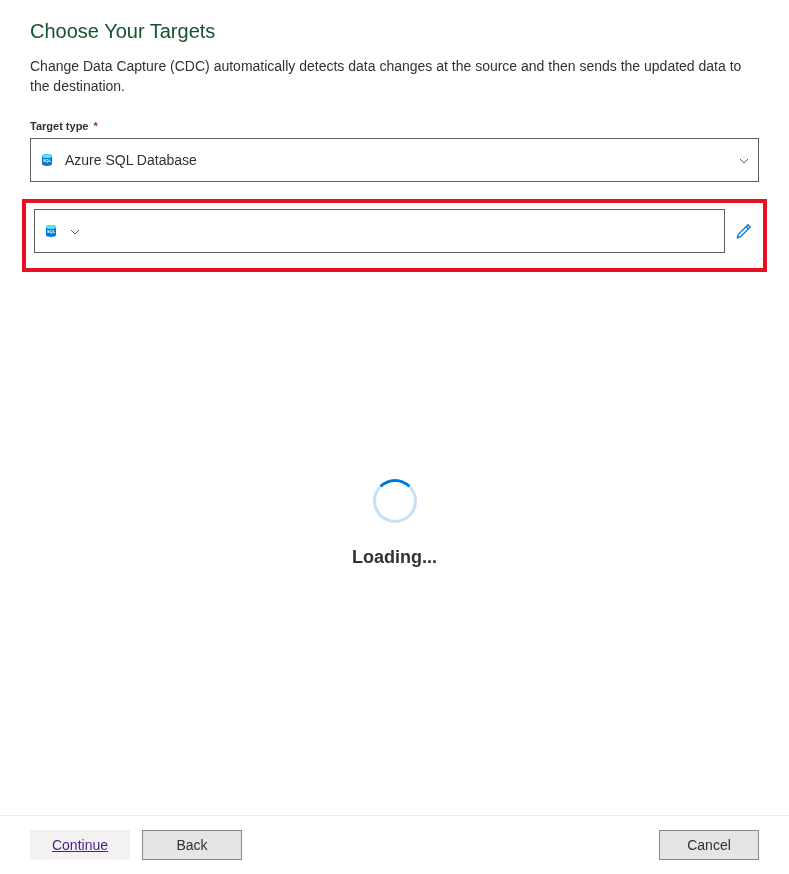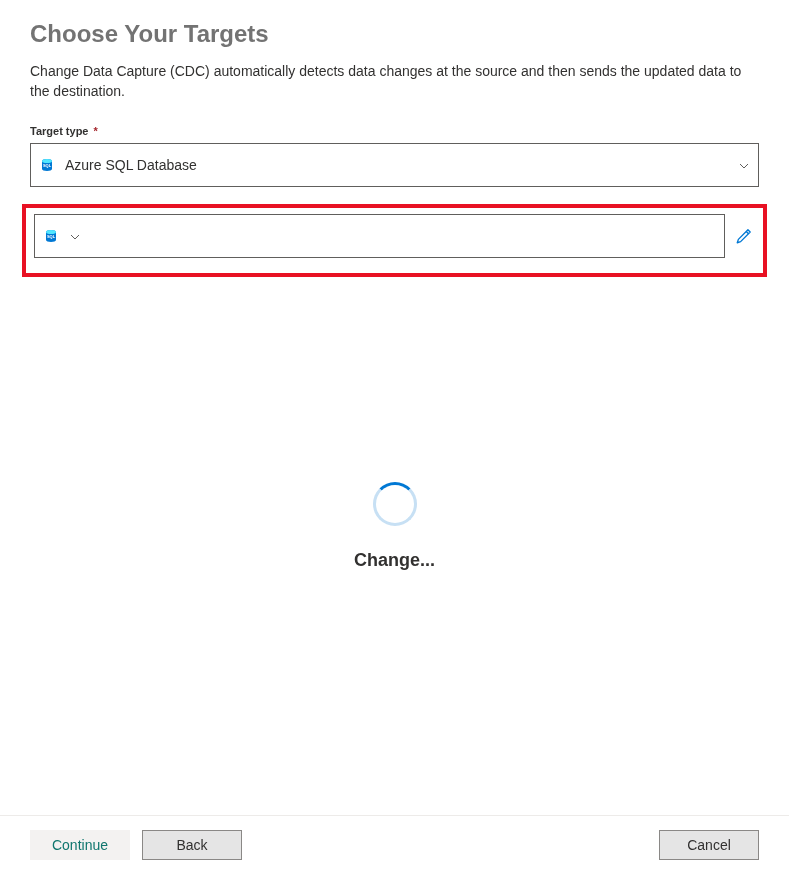--- a/index.html
+++ b/index.html
@@ -17,23 +17,23 @@
       flex-direction: column;
       background: #ffffff;
     }
     .content {
       flex: 1;
       padding: 20px 30px 0 30px;
       display: flex;
       flex-direction: column;
     }
     .page-title {
-      font-size: 24px;
-      font-weight: 700;
-      color: #737373;
+      font-size: 20px;
+      font-weight: 400;
+      color: #14532d;
       margin-bottom: 14px;
     }
     .description {
       font-size: 14px;
       color: #323130;
       line-height: 1.4;
       margin-bottom: 24px;
     }
     .field-group {
       margin-bottom: 1px;
@@ -135,22 +135,23 @@
       font-size: 14px;
       font-family: inherit;
       cursor: pointer;
       display: inline-flex;
       align-items: center;
       justify-content: center;
     }
     .btn-disabled {
       background: #f3f2f1;
       border: 1px solid #f3f2f1;
-      color: #0f766e;
+      color: #4c1d95;
       cursor: default;
+      text-decoration: underline;
     }
     .btn-secondary {
       background: #e5e5e5;
       border: 1px solid #8a8886;
       color: #323130;
     }
     .footer .spacer {
       flex: 1;
     }
   </style>
@@ -207,21 +208,21 @@
             <path d="M11.5 2.5 L13.5 4.5 L5 13 L2 14 L3 11 Z" fill="none" stroke="#0078d4" stroke-width="1.2" stroke-linejoin="round"></path>
             <path d="M10 4 L12 6" stroke="#0078d4" stroke-width="1.2"></path>
           </svg>
         </div>
       </div>
     </div>
   </div>
 
   <div class="loading-area">
     <div class="spinner"></div>
-    <div class="loading-text">Change...</div>
+    <div class="loading-text">Loading...</div>
   </div>
 </div>
 
 <div class="footer">
   <button class="btn btn-disabled">Continue</button>
   <button class="btn btn-secondary">Back</button>
   <div class="spacer"></div>
   <button class="btn btn-secondary">Cancel</button>
 </div>
 

